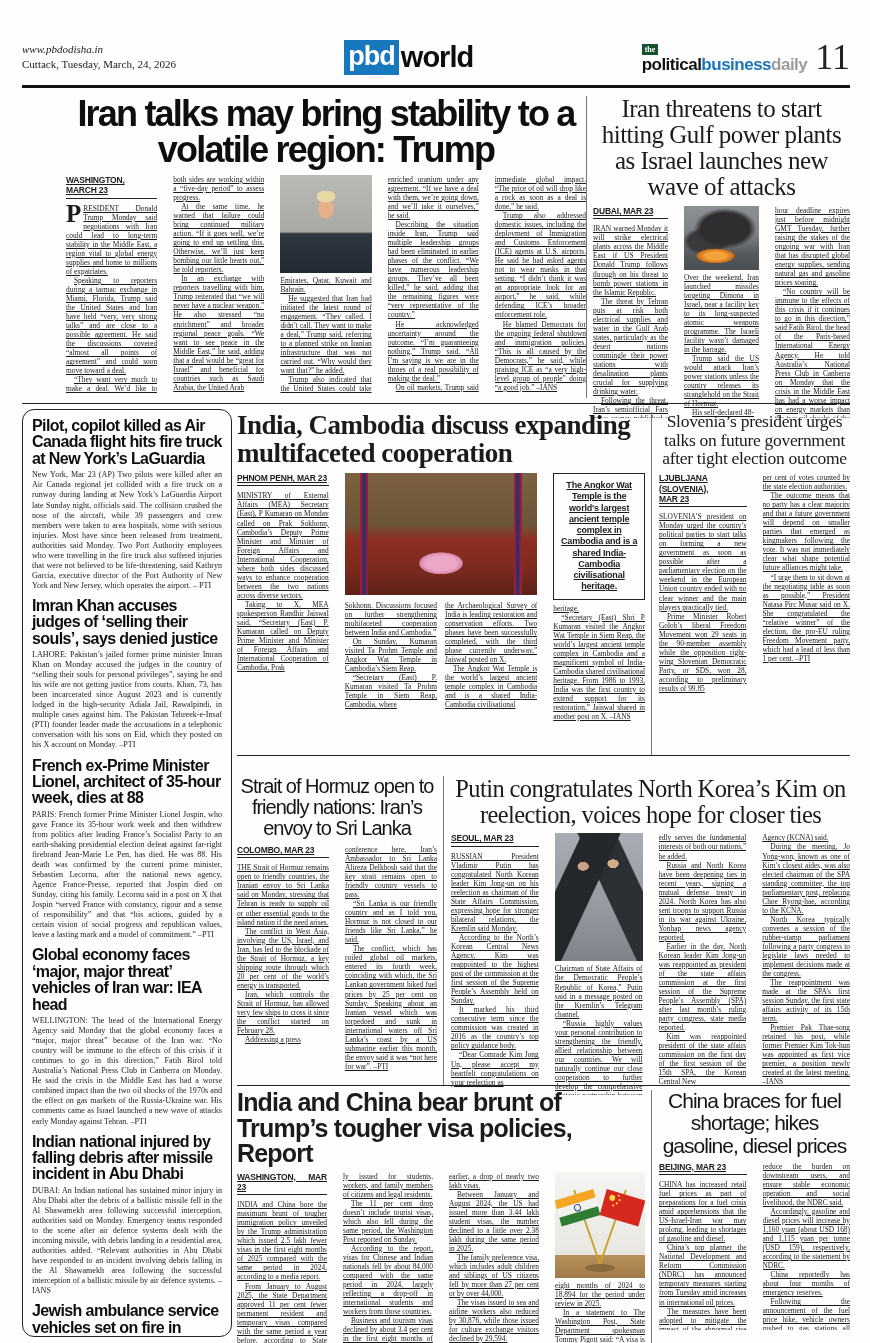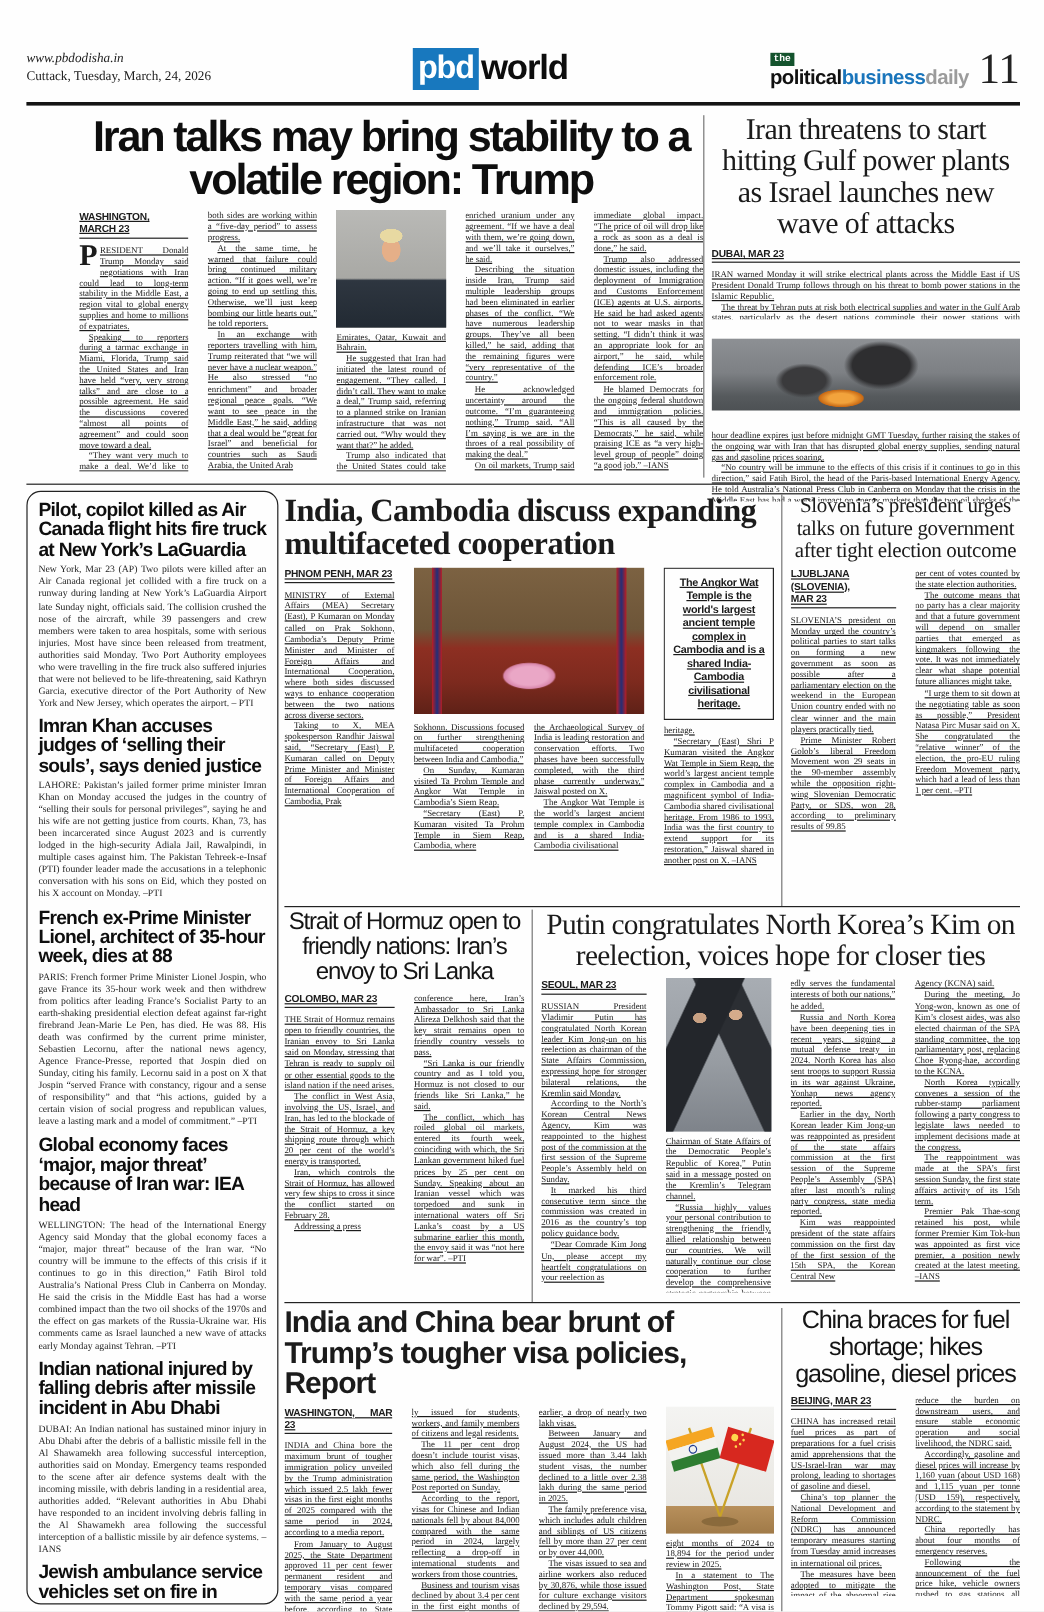--- a/index.html
+++ b/index.html
@@ -15,21 +15,21 @@
     border-bottom:3px solid #141414; padding-bottom:7px; height:52px; }
   .mast-left { font-size:11px; line-height:1.35; }
   .mast-left .site { font-style:italic; }
   .mast-center { display:flex; align-items:center; }
   .pbd-box { background:#1878be; color:#fff; font-family:"Liberation Sans",sans-serif;
     font-weight:bold; font-size:27px; line-height:1; padding:3px 4px 5px; letter-spacing:-1px; }
   .pbd-world { font-family:"Liberation Sans",sans-serif; font-weight:bold; font-size:29px;
     letter-spacing:-1px; color:#0d0d0d; margin-left:2px; }
   .mast-right { display:flex; align-items:flex-end; gap:8px; }
   .brand-stack { display:flex; flex-direction:column; align-items:flex-start; }
-  .the-box { background:#14532d; color:#fff; font-family:Liberation Mono, monospace;
+  .the-box { background:#14532d; color:#fff; font-family:Liberation Serif, serif;
     font-weight:bold; font-size:8px; padding:1px 3px; margin-bottom:1px; }
   .brand-words { font-family:"Liberation Sans",sans-serif; font-weight:bold; font-size:17px;
     letter-spacing:-0.5px; line-height:1; }
   .bw-pol { color:#111; } .bw-biz { color:#1a75bb; } .bw-daily { color:#9b9b9b; font-weight:bold; }
   .page-num { font-family:"Liberation Serif",serif; font-size:36px; line-height:0.9; color:#222; }
   
   .dateline { font-family:"Liberation Sans",sans-serif; font-weight:bold; font-size:8.5px;
     letter-spacing:-0.2px; border-bottom:1px solid #222; padding-bottom:2px; margin-bottom:5px; white-space:pre-line; }
   .cols { display:flex; gap:16px;text-decoration:underline; }
   .col { flex:1; font-size:7.4px; line-height:1.22; text-align:justify; overflow:hidden; }
@@ -49,21 +49,21 @@
   .trump-photo { height:98px;
     background:
       radial-gradient(ellipse 16px 10px at 50% 22%, #e8d9a2 58%, transparent 60%),
       radial-gradient(ellipse 13px 17px at 50% 34%, #e5af88 58%, transparent 62%),
       linear-gradient(180deg, transparent 58%, #2e3640 60%, #222a33 100%),
       linear-gradient(180deg,#b9b9b6 0%,#a8a8a4 60%,#90908d 100%);
   }
   .iran-art { flex:1; padding-left:6px; }
   .iran-art h2 { font-family:"Liberation Serif",serif; font-weight:500; font-size:25px;
     line-height:1.04; text-align:center; letter-spacing:-0.5px; }
-  .iran-cols { margin-top:6px; height:212px;flex-direction:column; }
+  .iran-cols { margin-top:6px; height:212px; }
   .explosion-photo { height:64px;
     background:
       radial-gradient(ellipse 26px 10px at 42% 78%, #f2a33c 40%, #c96a14 70%, transparent 75%),
       radial-gradient(ellipse 40px 26px at 55% 35%, #2e2e30 60%, transparent 78%),
       radial-gradient(ellipse 30px 18px at 30% 55%, #3a3a3c 60%, transparent 80%),
       linear-gradient(180deg,#8d9094 0%,#7d8084 45%,#565a5d 75%,#4a4e51 100%);
   }
   
   .lower { display:flex; border-top:1px solid #222; margin-top:5px; padding-top:5px; }
   .rail { width:210px; border:1.5px solid #222; border-radius:12px; padding:8px 9px;
@@ -90,21 +90,21 @@
   }
   .camb-sub { display:flex; gap:8px; flex:1; margin-top:3px; }
   .angkor-box { border:1.5px solid #222; padding:6px 5px; margin-bottom:4px;
     font-family:"Liberation Sans",sans-serif; font-weight:bold; font-size:9px;
     line-height:1.25; text-align:center; letter-spacing:-0.2px; }
   .slovenia { flex:1; border-left:1px solid #777; margin-left:6px; padding-left:7px; }
   .slovenia h2 { font-family:Liberation Serif, serif; font-weight:500; font-size:17.5px;
     line-height:1.07; text-align:center; letter-spacing:-0.3px; }
   .slov-cols { margin-top:5px; height:252px; }
   
-  .band3 { height:330px; padding-top:2px; }
+  .band3 { height:330px; padding-top:20px; }
   .hormuz { width:200px; }
   .hormuz h2 { font-family:"Liberation Sans",sans-serif; font-weight:500; font-size:20px;
     line-height:1.05; text-align:center; letter-spacing:-1px; color:#151515; }
   .hormuz-cols { margin-top:6px; height:238px; }
   .putin { flex:1; border-left:1px solid #777; margin-left:6px; padding-left:7px; }
   .putin h2 { font-family:"Liberation Serif",serif; font-weight:500; font-size:24.5px;
     line-height:1.05; text-align:center; letter-spacing:-0.6px; }
   .putin-cols { margin-top:6px; height:262px; }
   .putin-photo { height:128px;
     background:
@@ -224,21 +224,21 @@
       </div>
       <div>
         <h3>Imran Khan accuses judges of ‘selling their souls’, says denied justice</h3>
         <div class="body-txt">LAHORE: Pakistan’s jailed former prime minister Imran Khan on Monday accused the judges in the country of “selling their souls for personal privileges”, saying he and his wife are not getting justice from courts. Khan, 73, has been incarcerated since August 2023 and is currently lodged in the high-security Adiala Jail, Rawalpindi, in multiple cases against him. The Pakistan Tehreek-e-Insaf (PTI) founder leader made the accusations in a telephonic conversation with his sons on Eid, which they posted on his X account on Monday.  –PTI</div>
       </div>
       <div>
         <h3>French ex-Prime Minister Lionel, architect of 35-hour week, dies at 88</h3>
         <div class="body-txt">PARIS: French former Prime Minister Lionel Jospin, who gave France its 35-hour work week and then withdrew from politics after leading France’s Socialist Party to an earth-shaking presidential election defeat against far-right firebrand Jean-Marie Le Pen, has died. He was 88. His death was confirmed by the current prime minister, Sebastien Lecornu, after the national news agency, Agence France-Presse, reported that Jospin died on Sunday, citing his family.  Lecornu said in a post on X that Jospin “served France with constancy, rigour and a sense of responsibility” and that “his actions, guided by a certain vision of social progress and republican values, leave a lasting mark and a model of commitment.” –PTI</div>
       </div>
       <div>
-        <h3>Global economy faces ‘major, major threat’ because of Iran war: IEA head</h3>
+        <h3>Global economy faces ‘major, major threat’ vehicles of Iran war: IEA head</h3>
         <div class="body-txt">WELLINGTON: The head of the International Energy Agency said Monday that the global economy faces a “major, major threat” because of the Iran war. “No country will be immune to the effects of this crisis if it continues to go in this direction,” Fatih Birol told Australia’s National Press Club in Canberra on Monday. He said the crisis in the Middle East has had a worse combined impact than the two oil shocks of the 1970s and the effect on gas markets of the Russia-Ukraine war. His comments came as Israel launched a new wave of attacks early Monday against Tehran. –PTI</div>
       </div>
       <div>
         <h3>Indian national injured by falling debris after missile incident in Abu Dhabi</h3>
         <div class="body-txt">DUBAI: An Indian national has sustained minor injury in Abu Dhabi after the debris of a ballistic missile fell in the Al Shawamekh area following successful interception, authorities said on Monday. Emergency teams responded to the scene after air defence systems dealt with the incoming missile, with debris landing in a residential area, authorities added. “Relevant authorities in Abu Dhabi have responded to an incident involving debris falling in the Al Shawamekh area following the successful interception of a ballistic missile by air defence systems. –IANS</div>
       </div>
       <div>
         <h3>Jewish ambulance service vehicles set on fire in London</h3>
 
       </div>

